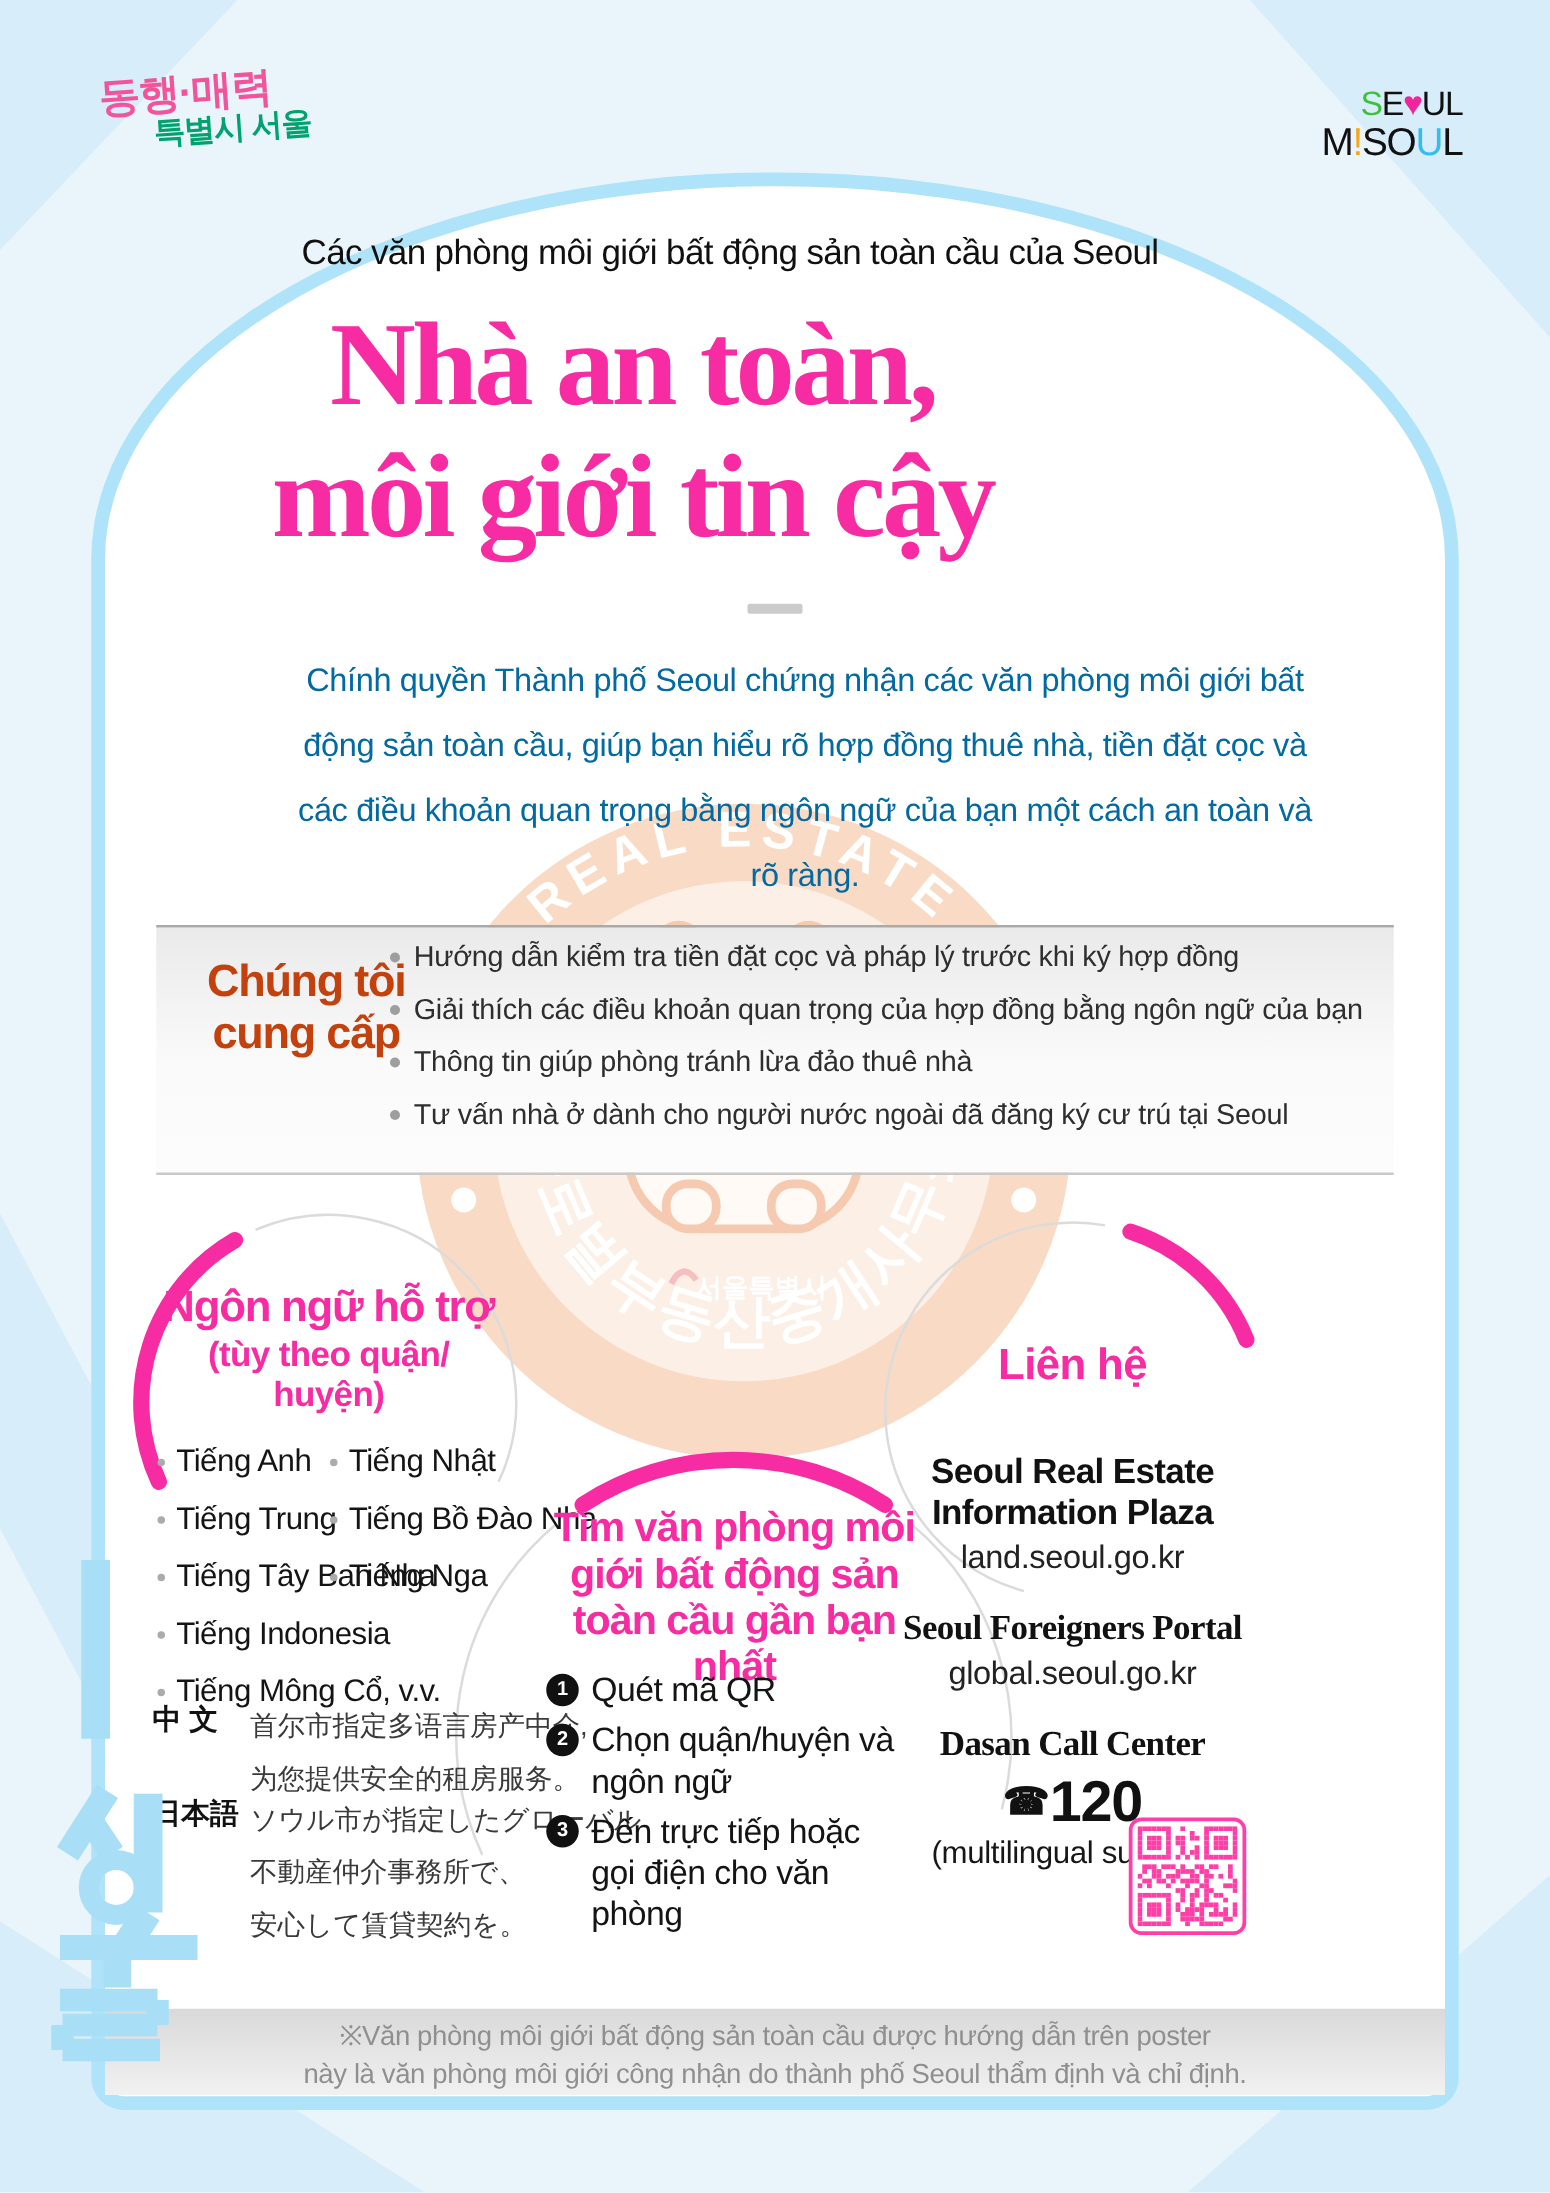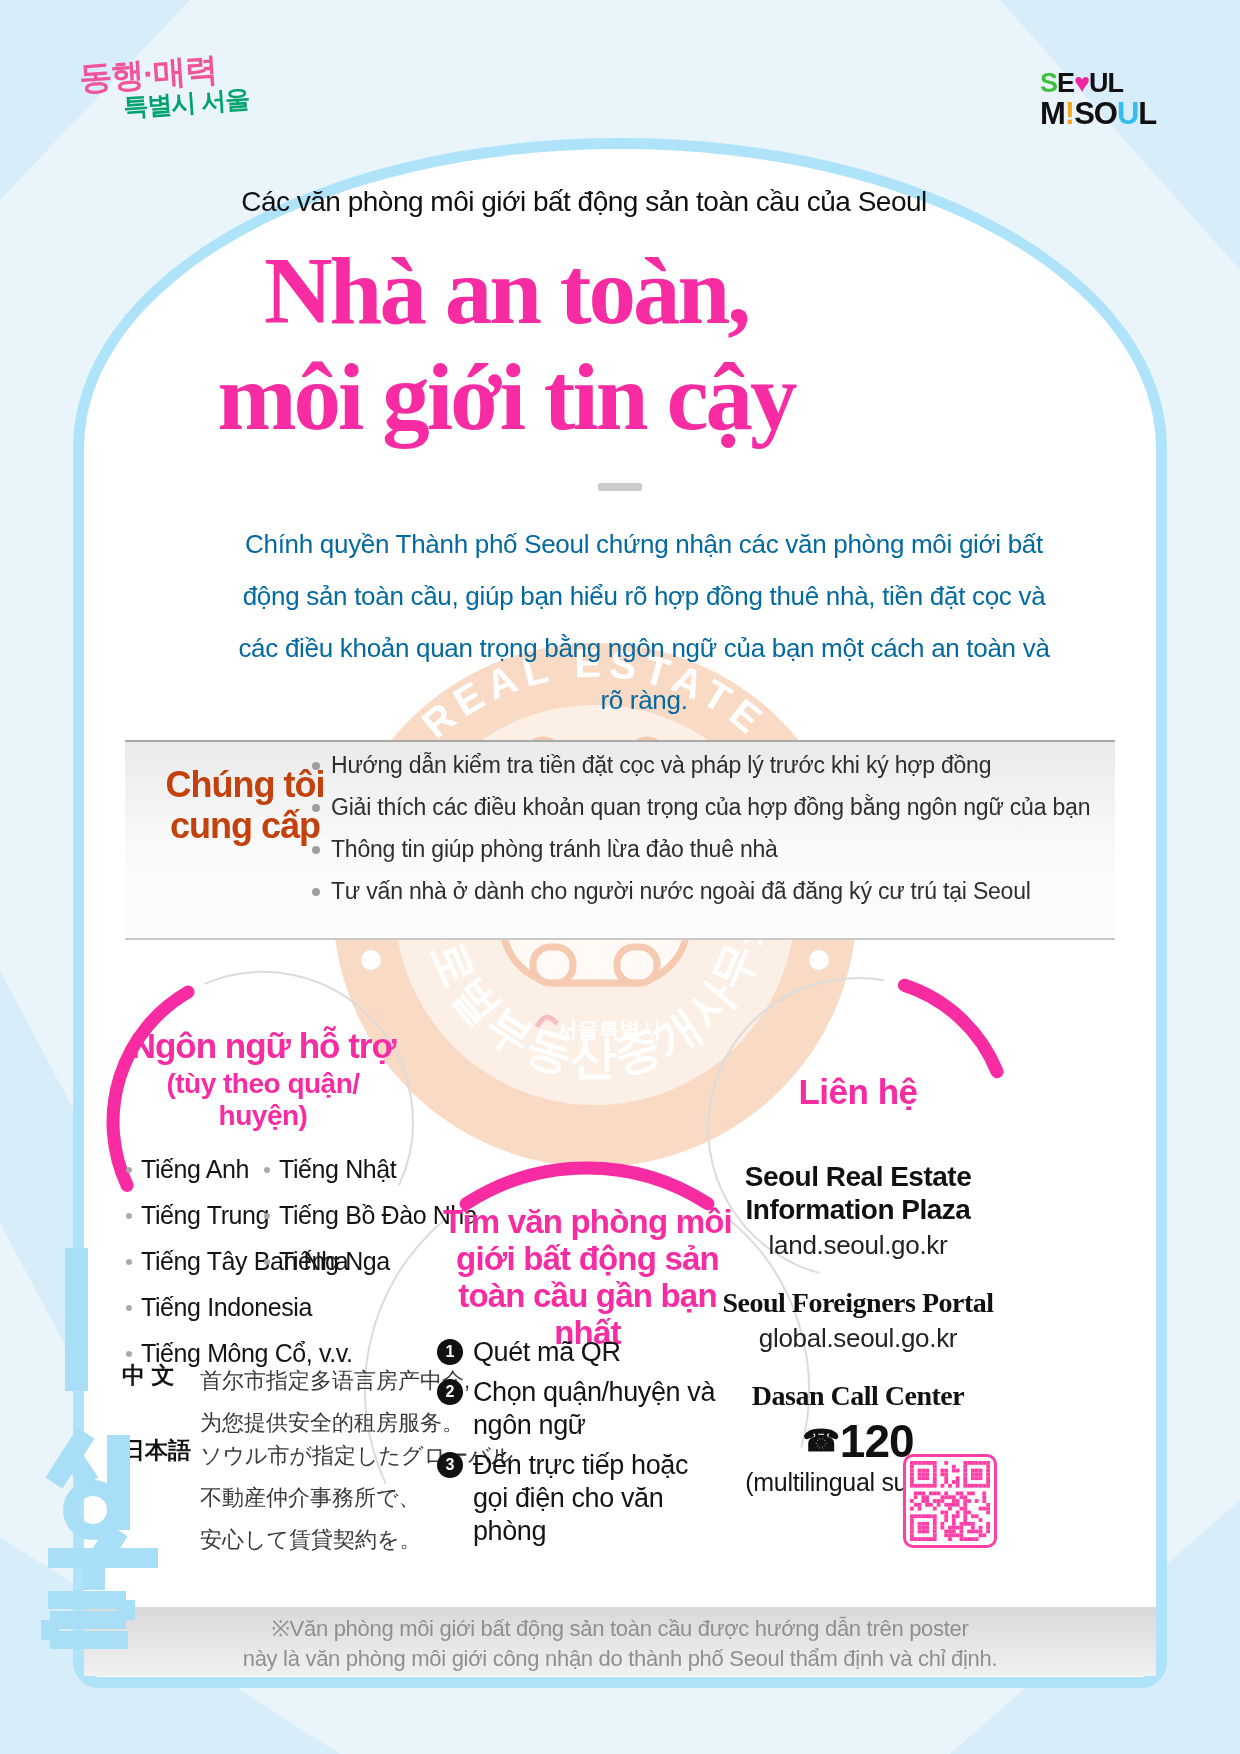--- a/index.html
+++ b/index.html
@@ -9,22 +9,22 @@
   
   .stripe{position:absolute;background:#D7EDFA;z-index:0;}
   
   #panel{position:absolute;left:73px;top:138px;width:1072px;height:1528px;background:#fff;
          border:11px solid #AEE3FA;z-index:1;
          border-radius:545px 545px 26px 26px / 310px 310px 26px 26px;}
   
   #city-logo{left:80px;top:56px;z-index:2;transform:rotate(-4deg);line-height:1.05;}
   #city-logo .l1{font-size:33px;font-weight:700;color:#F2549B;letter-spacing:-1px;}
   #city-logo .l2{font-size:25px;font-weight:700;color:#00A36E;margin-left:42px;letter-spacing:-1px;}
-  #brand-logo{left:1040px;top:70px;width:130px;z-index:2;line-height:1.02;
-              font-weight:700;letter-spacing:-1px;color:#111;}
+  #brand-logo{left:1040px;top:70px;width:130px;z-index:2;text-align:right;line-height:1.02;
+              font-weight:400;letter-spacing:-1px;color:#111;}
   #brand-logo .r1{font-size:27px;}
   #brand-logo .r2{font-size:31px;}
   .c-green{color:#3DC13C;} .c-heart{color:#F0249C;} .c-orange{color:#F5A81B;} .c-blue{color:#35BDEF;}
   
   #eyebrow{left:0;top:186px;width:1168px;text-align:center;font-size:28px;color:#101010;
            letter-spacing:-0.5px;z-index:2;}
   #title{left:0;top:238px;width:1012px;text-align:center;z-index:2;
          font-family:"Liberation Serif", serif;font-weight:700;color:#F72BA2;
          font-size:95px;line-height:106px;letter-spacing:-3px;}
   #divider{left:598px;top:483px;width:44px;height:8px;background:#CBCBCB;border-radius:2px;z-index:2;}

